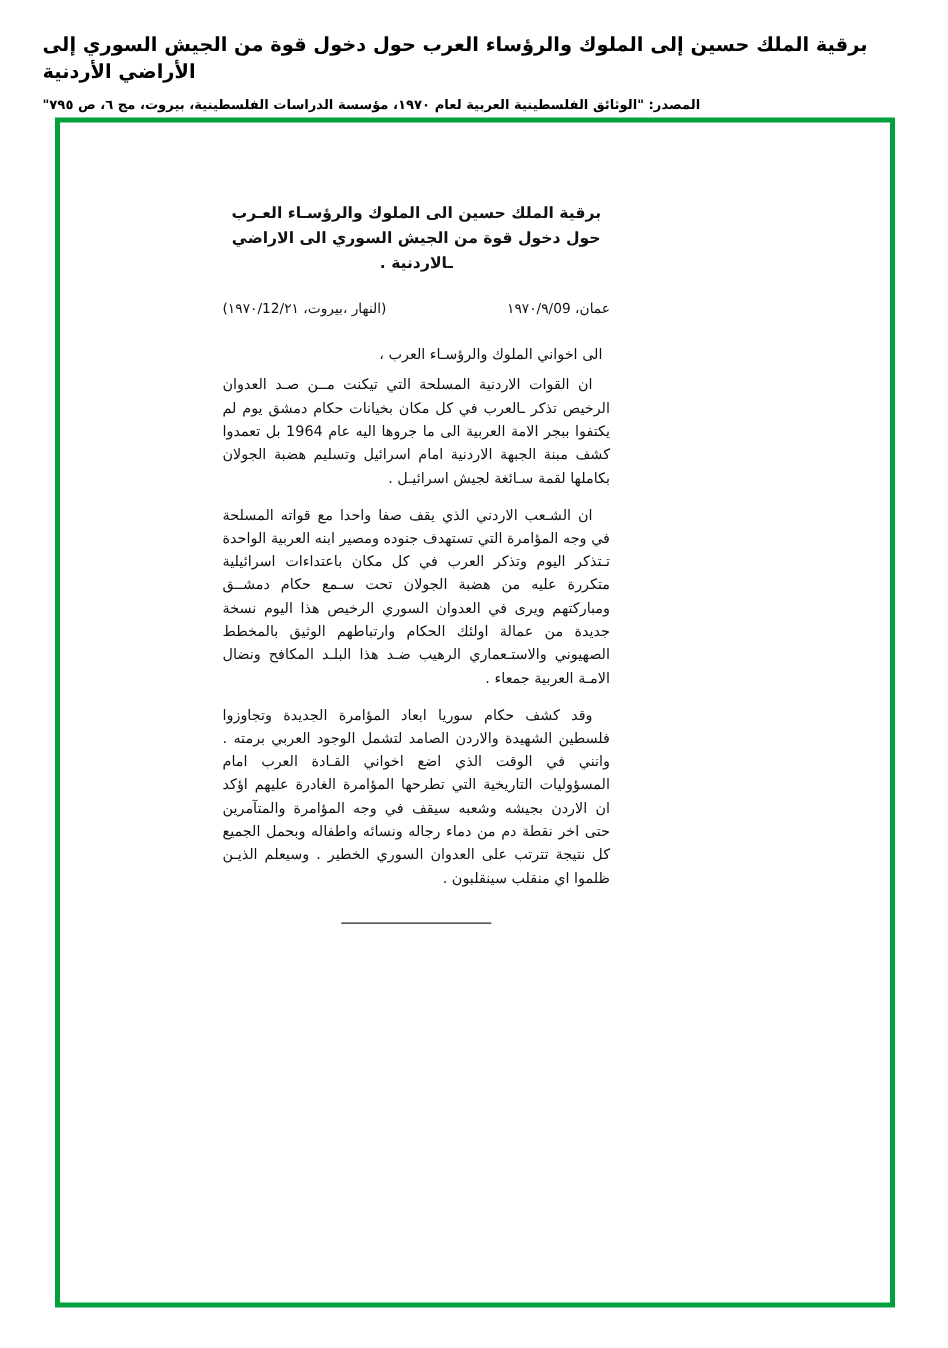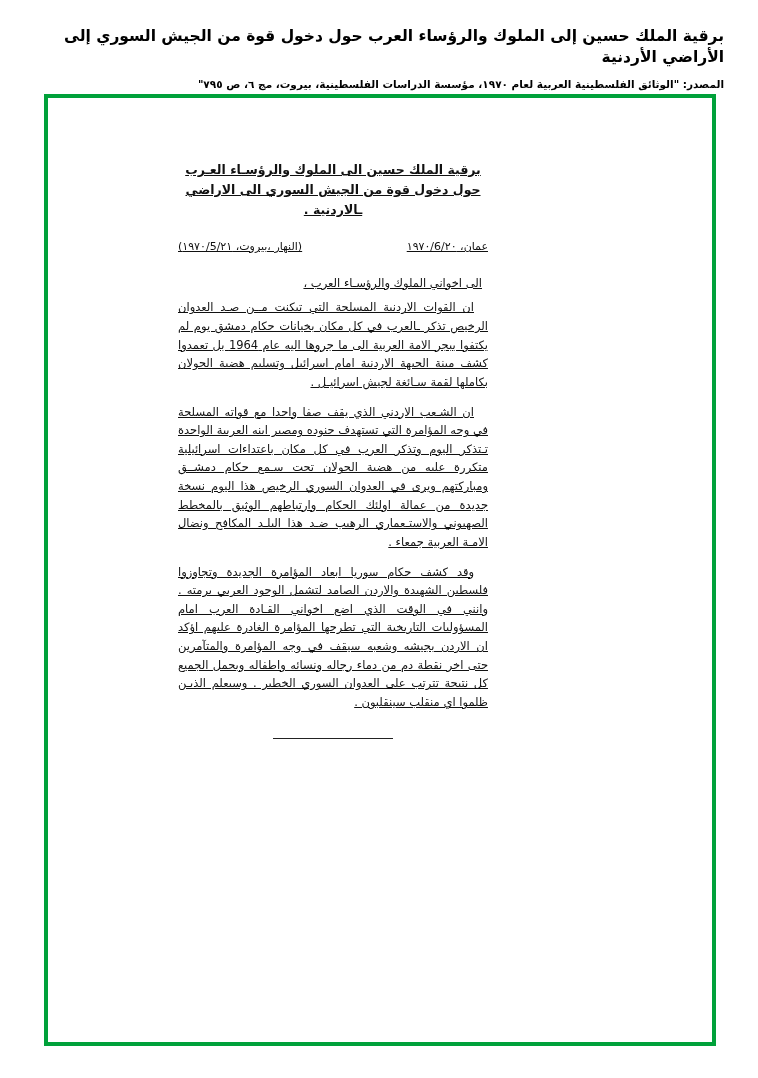--- a/index.html
+++ b/index.html
@@ -11,21 +11,21 @@
     width: 758px;
     height: 1078px;
     font-family: "Liberation Serif", "DejaVu Serif", serif;
     color: #000000;
     position: relative;
     overflow: hidden;
   }
 
   
   .doc-header {
-    text-align: right;
+    text-align: left;
     padding: 26px 34px 0 34px;
   }
   .doc-title {
     font-family: "DejaVu Sans", "Liberation Sans", sans-serif;
     font-weight: bold;
     font-size: 15.5px;
     line-height: 1.35;
     direction: rtl;
     margin: 0 0 10px 0;
   }
@@ -60,21 +60,20 @@
   .scan-body {
     width: 310px;
     margin: 0 auto 0 auto;
     margin-right: 168px;
     direction: rtl;
     text-align: justify;
     font-family: "DejaVu Sans", "Liberation Sans", sans-serif;
     font-size: 11.5px;
     line-height: 1.62;
     color: #111111;
-    text-decoration: underline;
   }
 
   .scan-heading {
     font-weight: bold;
     font-size: 12.5px;
     line-height: 1.6;
     text-align: center;
     margin: 14px 0 18px 0;
     letter-spacing: 0.2px;
   }
@@ -118,22 +117,22 @@
 </div>
 
 <div class="scan-frame">
   <div class="scan-inner">
 
     <div class="scan-body">
 
       <div class="scan-heading">برقية الملك حسين الى الملوك والرؤسـاء العـرب حول دخول قوة من الجيش السوري الى الاراضي ـالاردنية .</div>
 
       <div class="dateline">
-        <span class="dl-right">عمان، ١٩٧٠/6/٢٠</span>
-        <span class="dl-left">(النهار ،بيروت، ١٩٧٠/5/٢١)</span>
+        <span class="dl-right">عمان، ١٩٧٠/٩/09</span>
+        <span class="dl-left">(النهار ،بيروت، ١٩٧٠/12/٢١)</span>
       </div>
 
       <div class="salutation">الى اخواني الملوك والرؤسـاء العرب ،</div>
 
       <p class="para">ان القوات الاردنية المسلحة التي تيكنت مــن صـد العدوان الرخيص تذكر ـالعرب في كل مكان بخيانات حكام دمشق يوم لم يكتفوا ببجر الامة العربية الى ما جروها اليه عام 1964 بل تعمدوا كشف مبنة الجبهة الاردنية امام اسرائيل وتسليم هضبة الجولان بكاملها لقمة سـائغة لجيش اسرائيـل .</p>
       <p class="para">ان الشـعب الاردني الذي يقف صفا واحدا مع قواته المسلحة في وجه المؤامرة التي تستهدف جنوده ومصير ابنه العربية الواحدة تـتذكر اليوم وتذكر العرب في كل مكان باعتداءات اسرائيلية متكررة عليه من هضبة الجولان تحت سـمع حكام دمشــق ومباركتهم ويرى في العدوان السوري الرخيص هذا اليوم نسخة جديدة من عمالة اولئك الحكام وارتباطهم الوثيق بالمخطط الصهيوني والاستـعماري الرهيب ضـد هذا البلـد المكافح ونضال الامـة العربية جمعاء .</p>
       <p class="para">وقد كشف حكام سوريا ابعاد المؤامرة الجديدة وتجاوزوا فلسطين الشهيدة والاردن الصامد لتشمل الوجود العربي برمته . وانني في الوقت الذي اضع اخواني القـادة العرب امام المسؤوليات التاريخية التي تطرحها المؤامرة الغادرة عليهم اؤكد ان الاردن بجيشه وشعبه سيقف في وجه المؤامرة والمتآمرين حتى اخر نقطة دم من دماء رجاله ونسائه واطفاله وبحمل الجميع كل نتيجة تترتب على العدوان السوري الخطير . وسيعلم الذيـن ظلموا اي منقلب سينقلبون .</p>
 
       <div class="rule-bottom"></div>
     </div>

